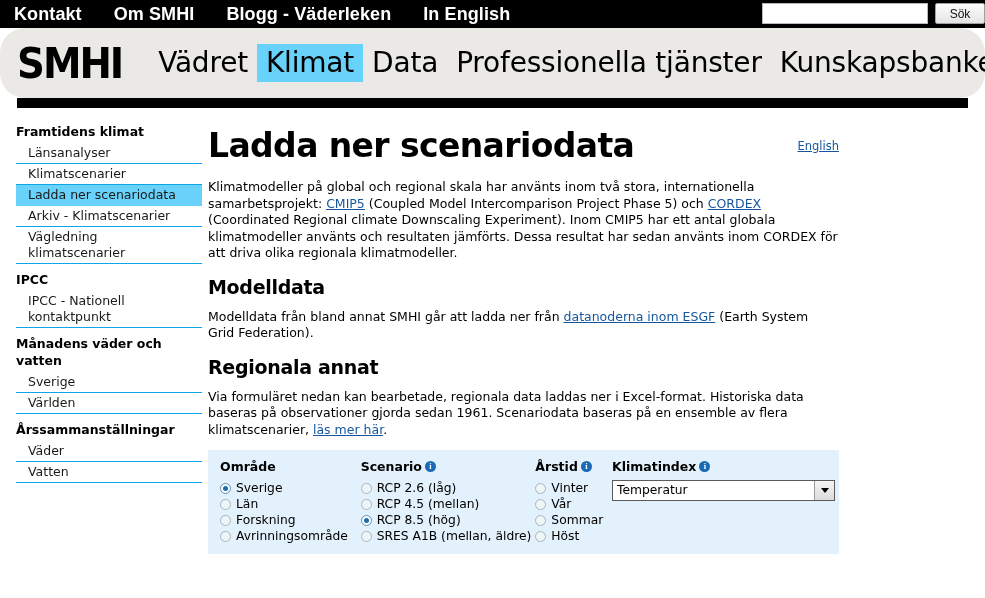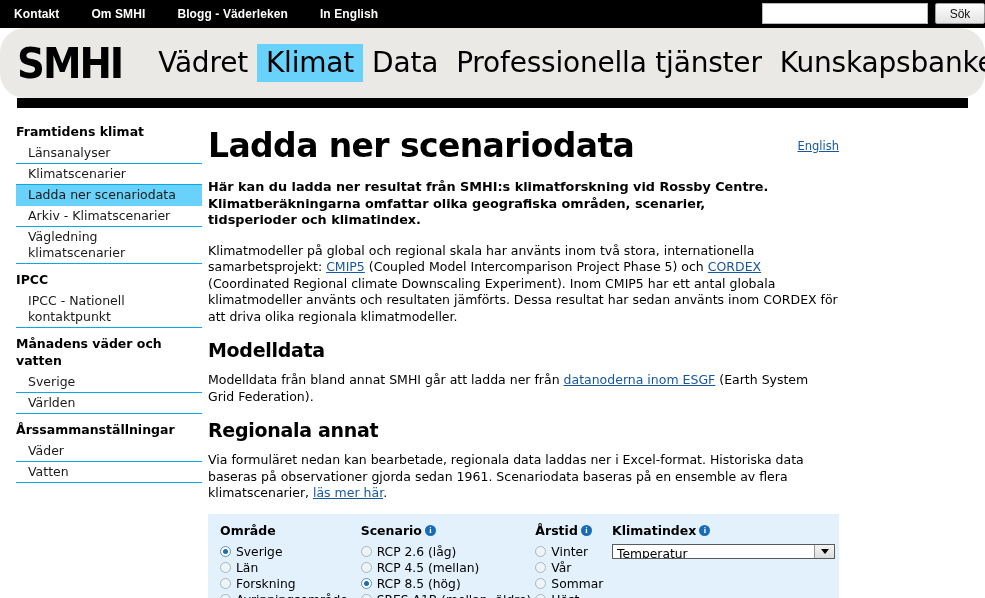--- a/index.html
+++ b/index.html
@@ -25,21 +25,21 @@
     position: relative;
   }
   .topbar-links {
     display: flex;
     align-items: center;
     padding-left: 14px;
     gap: 0;
   }
   .topbar-links a {
     color: #ffffff;
-    font-size: 12px;
+    font-size: 18px;
     font-weight: bold;
     text-decoration: none;
     padding: 0 18px 0 0;
     margin-right: 14px;
     font-family: "Liberation Sans", sans-serif;
     letter-spacing: 0.1px;
   }
   .topsearch {
     position: absolute;
     right: 0;
@@ -281,21 +281,21 @@
     position: absolute;
     left: 2px; top: 2px;
     width: 5px; height: 5px;
     border-radius: 50%;
     background: #1c6ead;
   }
 
   .select-wrap {
     display: flex;
     width: 223px;
-    height: 15px;
+    height: 21px;
     border: 1px solid #5a5a5a;
     background: #ffffff;
     box-sizing: border-box;
     align-items: stretch;
     cursor: pointer;
   }
   .select-value {
     flex: 1;
     font-family: "DejaVu Sans", sans-serif;
     font-size: 12.3px;
@@ -375,21 +375,20 @@
     <a href="#" class="side-link">Väder</a>
     <a href="#" class="side-link">Vatten</a>
   </div>
 
   <div class="main">
 
     <a href="#" class="english-link">English</a>
 
     <h1 class="page-title">Ladda ner scenariodata</h1>
 
-    <p class="lead">Här kan du ladda ner resultat från SMHI:s klimatforskning vid Rossby Centre. Klimatberäkningarna omfattar olika geografiska områden, scenarier, tidsperioder och klimatindex.</p>
 
     <p class="body-text"><span>Klimatmodeller på global och regional skala har använts inom två stora, internationella samarbetsprojekt: </span><a href="#" class="inline-link">CMIP5</a><span> (Coupled Model Intercomparison Project Phase 5) och </span><a href="#" class="inline-link">CORDEX</a><span> (Coordinated Regional climate Downscaling Experiment). Inom CMIP5 har ett antal globala klimatmodeller använts och resultaten jämförts. Dessa resultat har sedan använts inom CORDEX för att driva olika regionala klimatmodeller.</span></p>
 
     <h2 class="section-title">Modelldata</h2>
     <p class="body-text"><span>Modelldata från bland annat SMHI går att ladda ner från </span><a href="#" class="inline-link">datanoderna inom ESGF</a><span> (Earth System Grid Federation).</span></p>
 
     <h2 class="section-title">Regionala annat</h2>
     <p class="body-text"><span>Via formuläret nedan kan bearbetade, regionala data laddas ner i Excel-format. Historiska data baseras på observationer gjorda sedan 1961. Scenariodata baseras på en ensemble av flera klimatscenarier, </span><a href="#" class="inline-link">läs mer här</a><span>.</span></p>
 
     <div class="form-panel">

